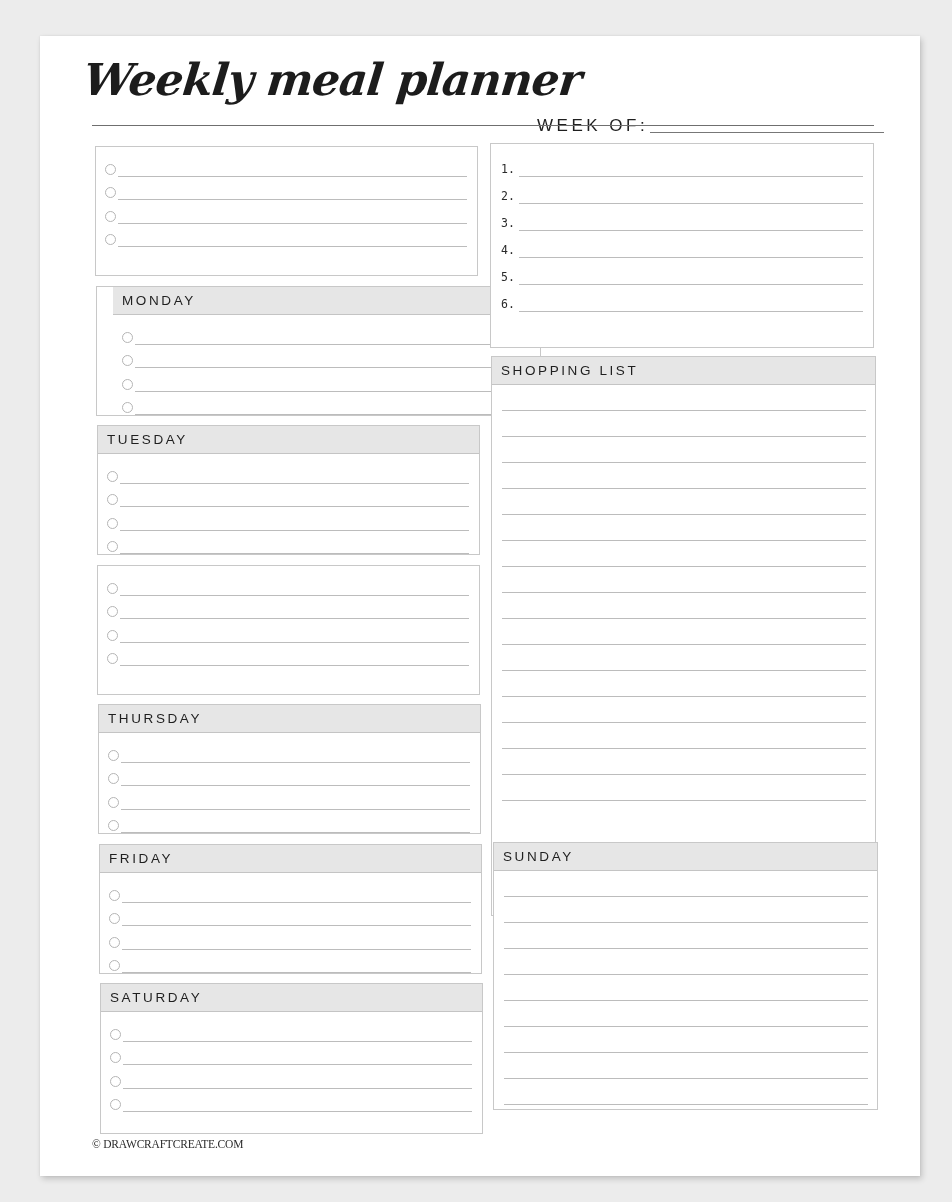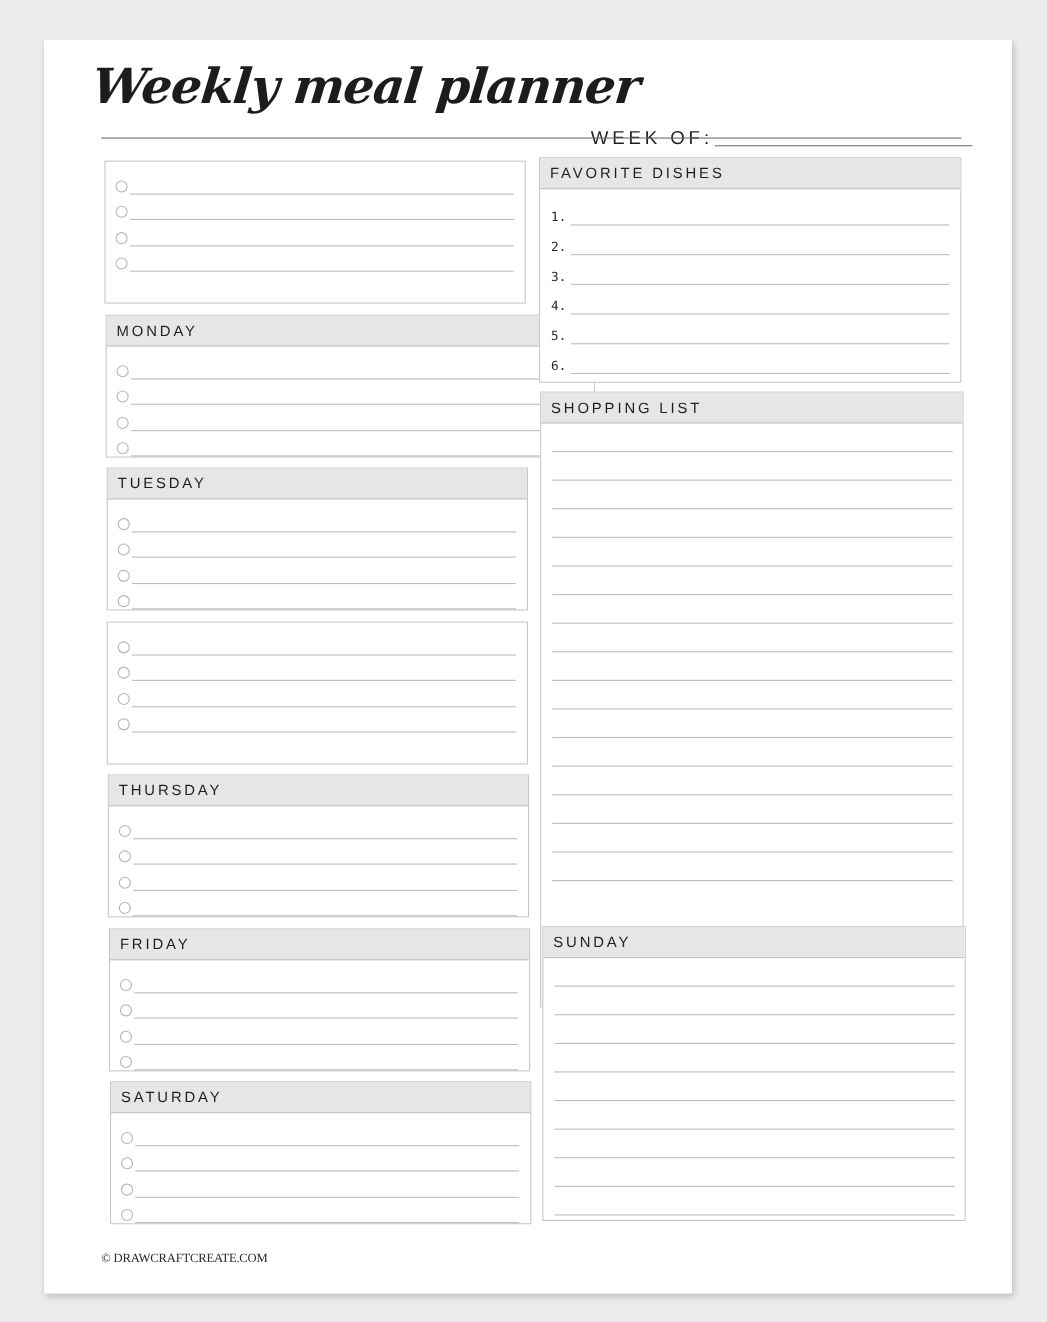--- a/index.html
+++ b/index.html
@@ -181,21 +181,21 @@
           <div class="day-row">
             <span class="circle"></span>
             <input type="text" class="line-field" value="" style="">
           </div>
           <div class="day-row">
             <span class="circle"></span>
             <input type="text" class="line-field" value="" style="">
           </div>
         </div>
       </div>
-      <div class="box" style="left: 56px; top: 250px; width: 445px; height: 130px;">
+      <div class="box" style="left: 56px; top: 250px; width: 445px; height: 130px; padding-left: 16px;">
         <div class="box-header">MONDAY</div>
         <div class="day-rows">
           <div class="day-row">
             <span class="circle"></span>
             <input type="text" class="line-field" value="" style="">
           </div>
           <div class="day-row">
             <span class="circle"></span>
             <input type="text" class="line-field" value="" style="">
           </div>
@@ -285,21 +285,21 @@
           <div class="day-row">
             <span class="circle"></span>
             <input type="text" class="line-field" value="" style="">
           </div>
           <div class="day-row">
             <span class="circle"></span>
             <input type="text" class="line-field" value="" style="">
           </div>
         </div>
       </div>
-      <div class="box" style="left: 60px; top: 947px; width: 383px; height: 130px;">
+      <div class="box" style="left: 60px; top: 947px; width: 383px; height: 151px;">
         <div class="box-header">SATURDAY</div>
         <div class="day-rows">
           <div class="day-row">
             <span class="circle"></span>
             <input type="text" class="line-field" value="" style="">
           </div>
           <div class="day-row">
             <span class="circle"></span>
             <input type="text" class="line-field" value="" style="">
           </div>
@@ -309,21 +309,20 @@
           </div>
           <div class="day-row">
             <span class="circle"></span>
             <input type="text" class="line-field" value="" style="">
           </div>
         </div>
       </div>
     </div>
 
   <div class="box" style="left:450px; top:107px; width:384px; height:205px;">
-    <div class="box-header">FAVORITE DISHES</div>
     <div class="fav-rows" id="fav-rows">
         <div class="fav-row">
           <span class="fav-num">1.</span>
           <input type="text" class="line-field" value="" style="">
         </div>
         <div class="fav-row">
           <span class="fav-num">2.</span>
           <input type="text" class="line-field" value="" style="">
         </div>
         <div class="fav-row">

